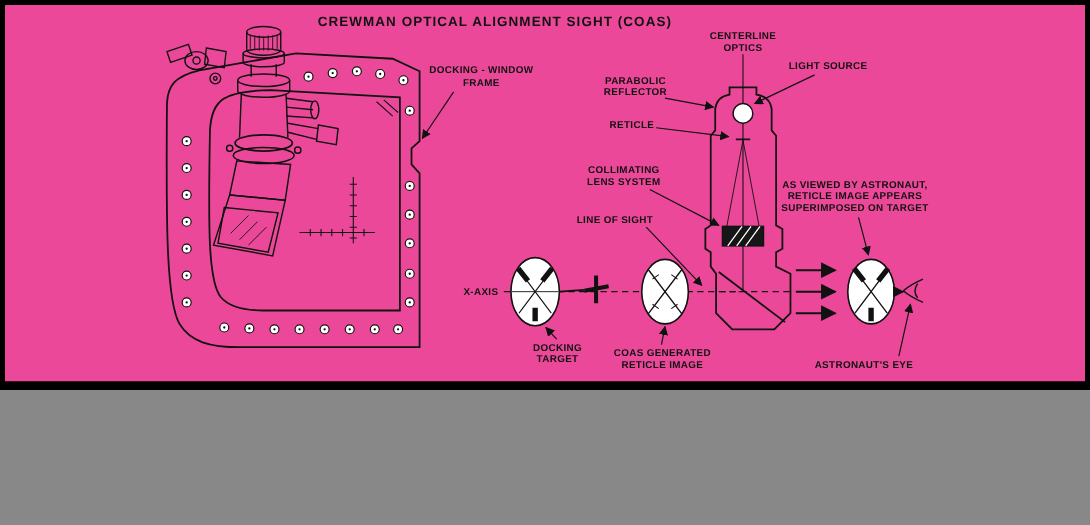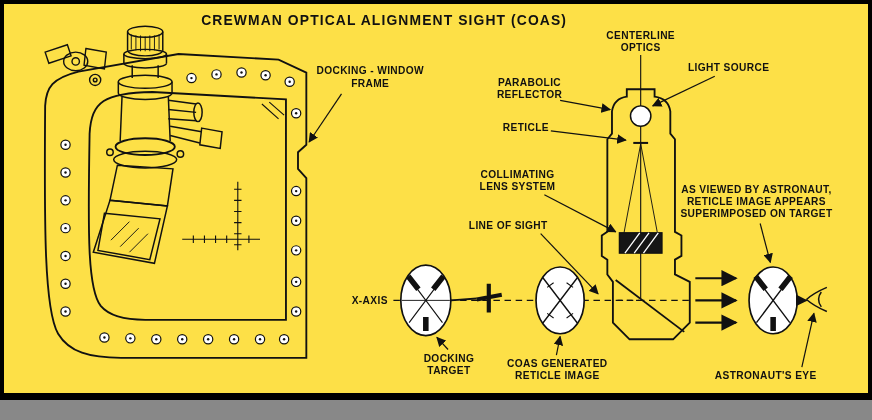--- a/index.html
+++ b/index.html
@@ -1,19 +1,19 @@
 <!DOCTYPE html>
 <html><head>
 <meta charset="utf-8">
 <style>
   html,body{margin:0;padding:0;background:#888;}
   .page{
-    width:872px;height:400px;box-sizing:border-box;
+    width:872px;height:312px;box-sizing:border-box;
     border:4px solid #000;border-bottom:7px solid #000;
-    background:#fde047;position:relative;overflow:hidden;
+    background:#ec4899;position:relative;overflow:hidden;
     font-family:"Liberation Sans",sans-serif;
   }
   svg{display:block;width:100%;height:100%;}
   svg text{
     font-family:"Liberation Sans",sans-serif;
     font-weight:bold;fill:#111;
   }
   .ttl{font-size:15px;letter-spacing:1.2px;}
   .lbl{font-size:11px;letter-spacing:0.4px;}
   .ink{stroke:#111;fill:none;}

